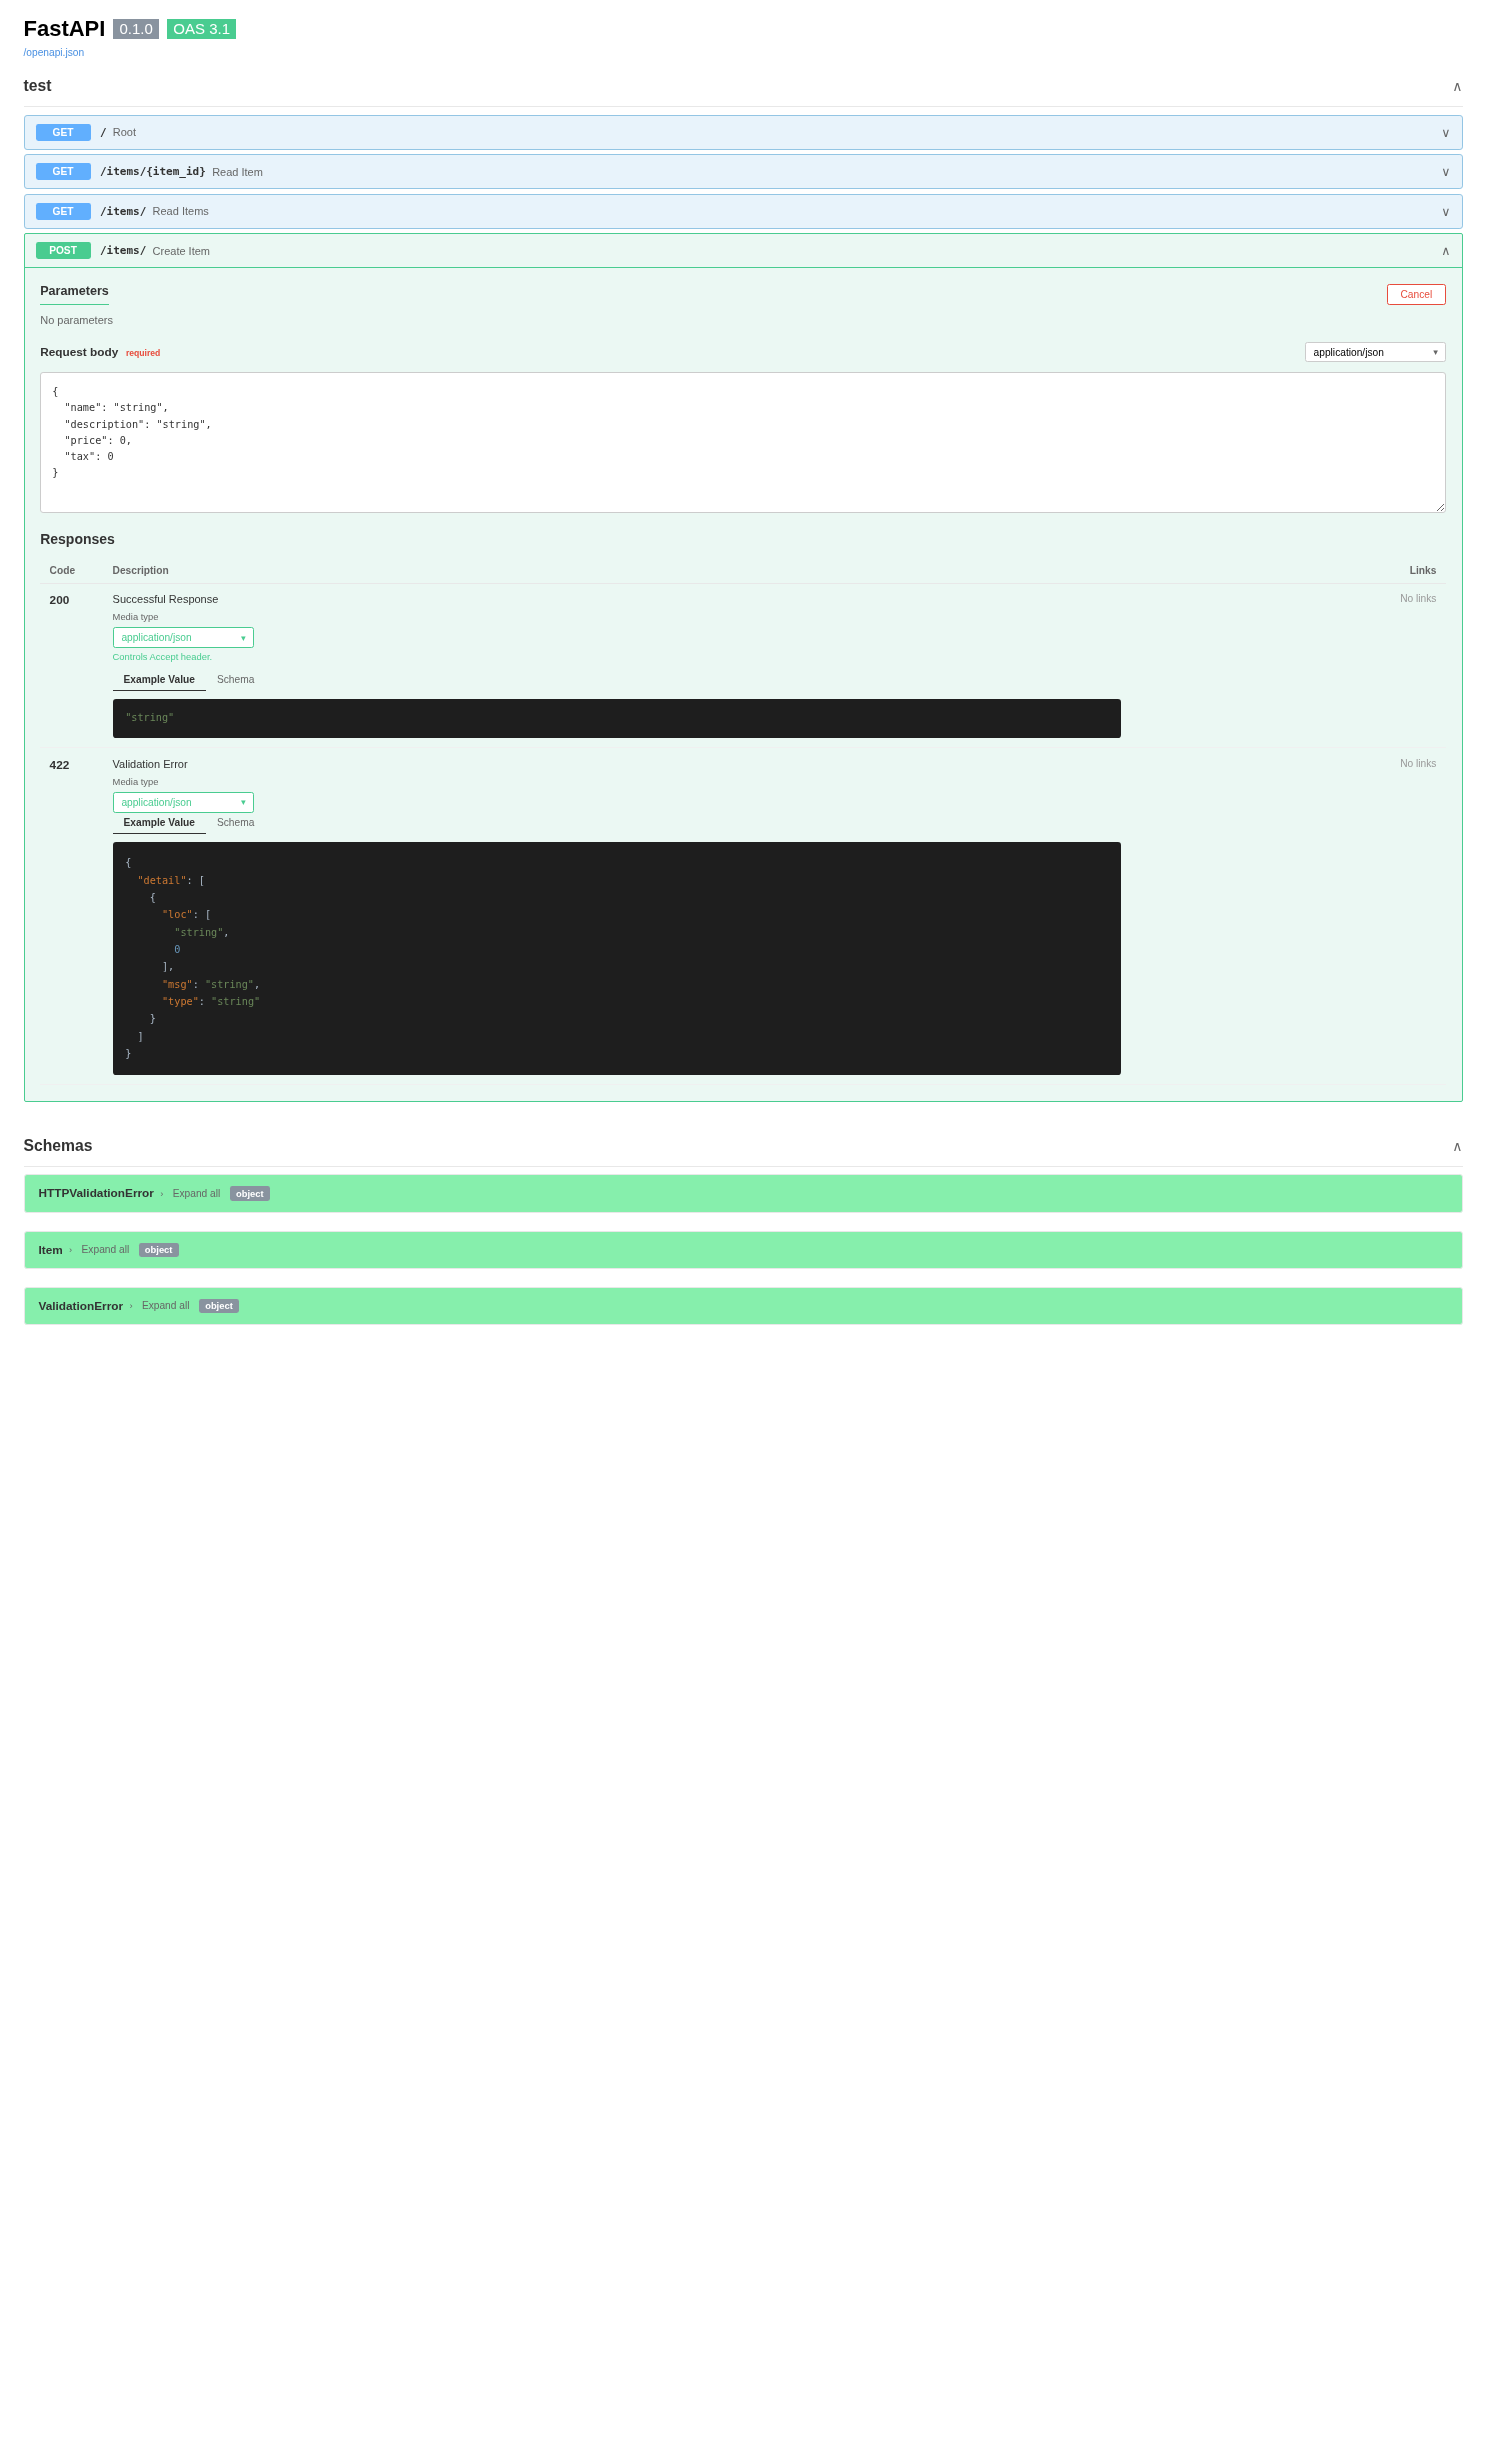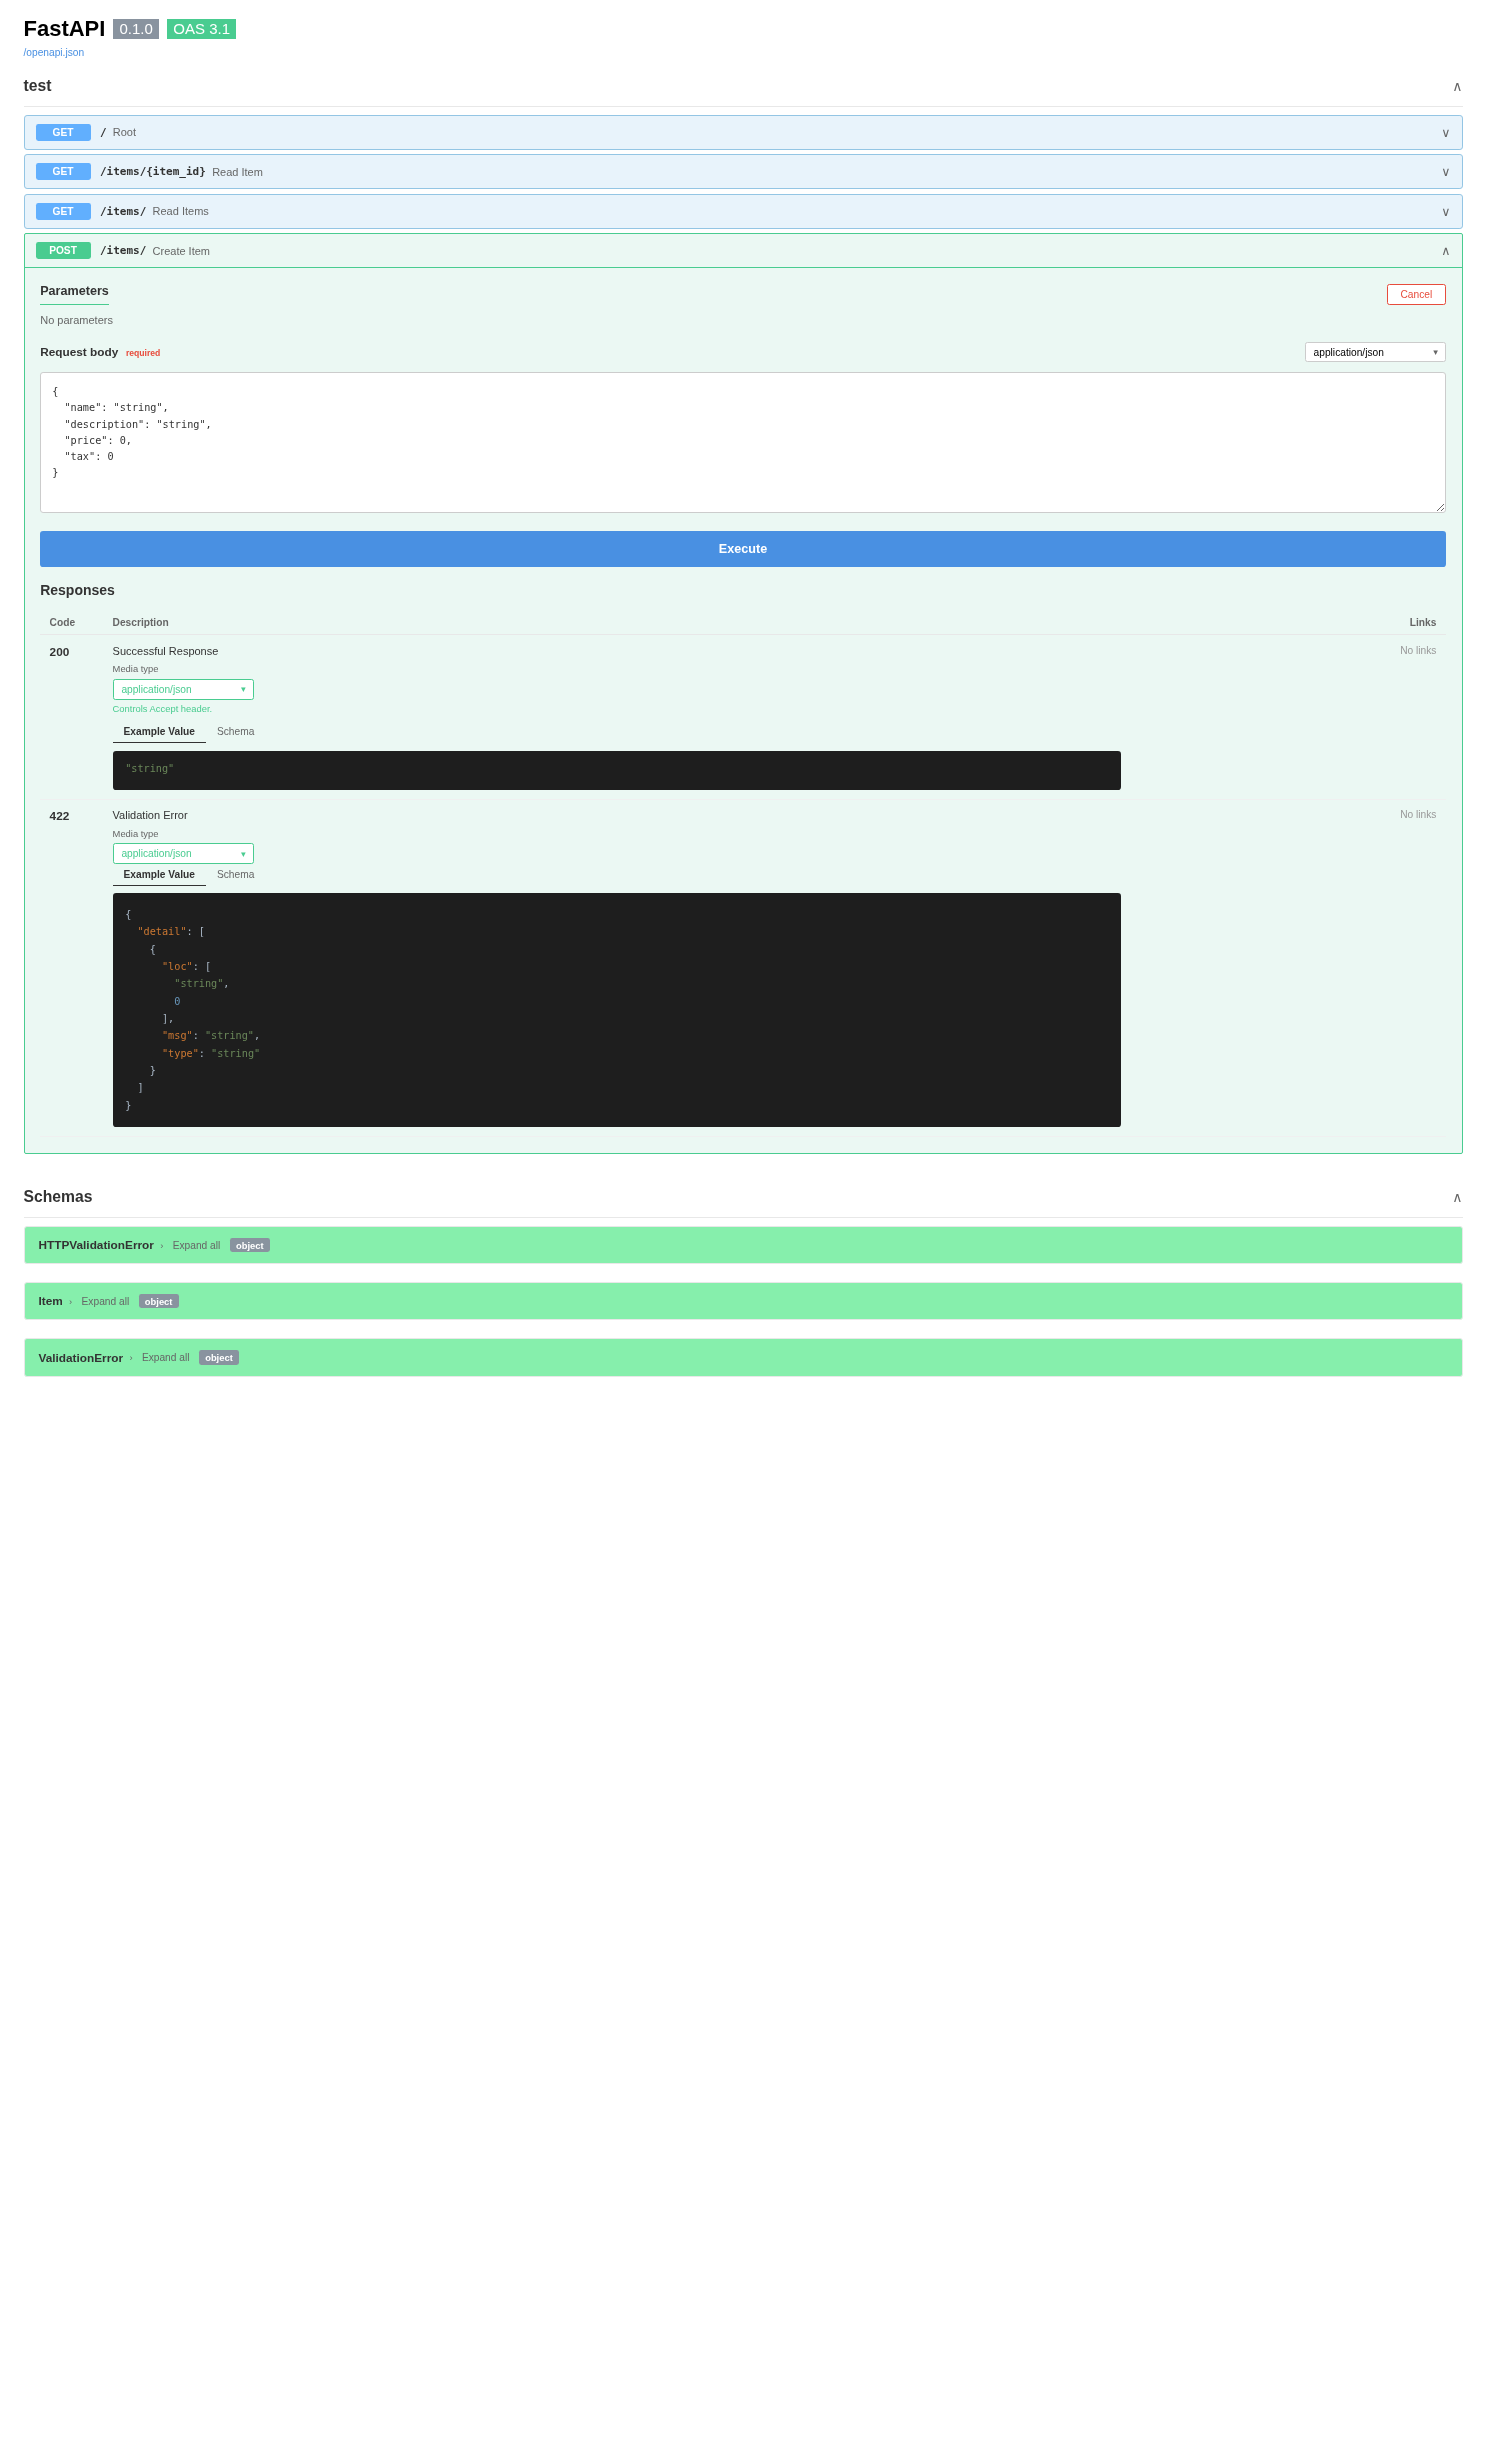--- a/index.html
+++ b/index.html
@@ -162,21 +162,20 @@
           </div>
           <textarea class="json-editor" style="">{
   "name": "string",
   "description": "string",
   "price": 0,
   "tax": 0
 }</textarea>
         </div>
 
         
-        <button class="execute-btn">Execute</button>
 
         
         <div class="responses-section">
           <div class="responses-title">Responses</div>
           <table class="responses-table">
             <thead>
               <tr>
                 <th>Code</th>
                 <th>Description</th>
                 <th>Links</th>

